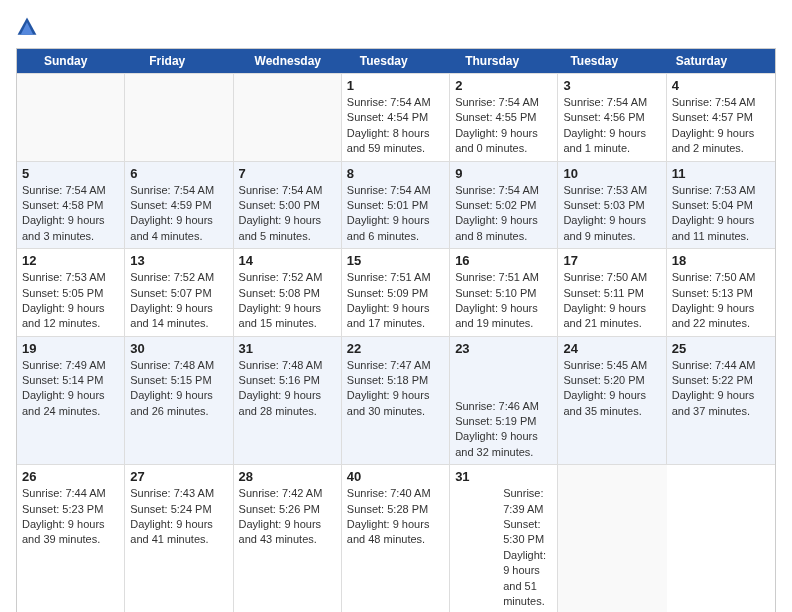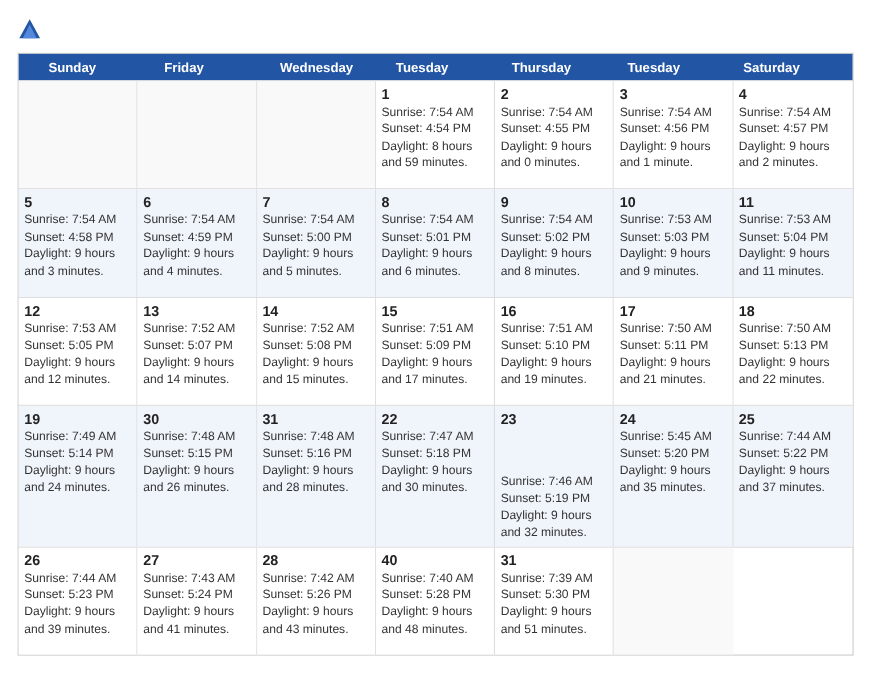--- a/index.html
+++ b/index.html
@@ -326,21 +326,21 @@
 Daylight: 9 hours and 43 minutes.</div>
           </div>
           <div class="cal-cell">
             <span class="day-num">40</span>
             <div class="sun-info" style="white-space: pre-line;">Sunrise: 7:40 AM
 Sunset: 5:28 PM
 Daylight: 9 hours and 48 minutes.</div>
           </div>
           <div class="cal-cell">
             <span class="day-num">31</span>
-            <div class="sun-info" style="white-space: pre-line;">Sunrise: 7:39 AM
+            <div class="sun-info" style="white-space: pre-line; margin-left: 48px;">Sunrise: 7:39 AM
 Sunset: 5:30 PM
 Daylight: 9 hours and 51 minutes.</div>
           </div>
           <div class="cal-cell empty"></div>
         </div>
       </div>
   </div>
 </div>
 
 </body></html>

